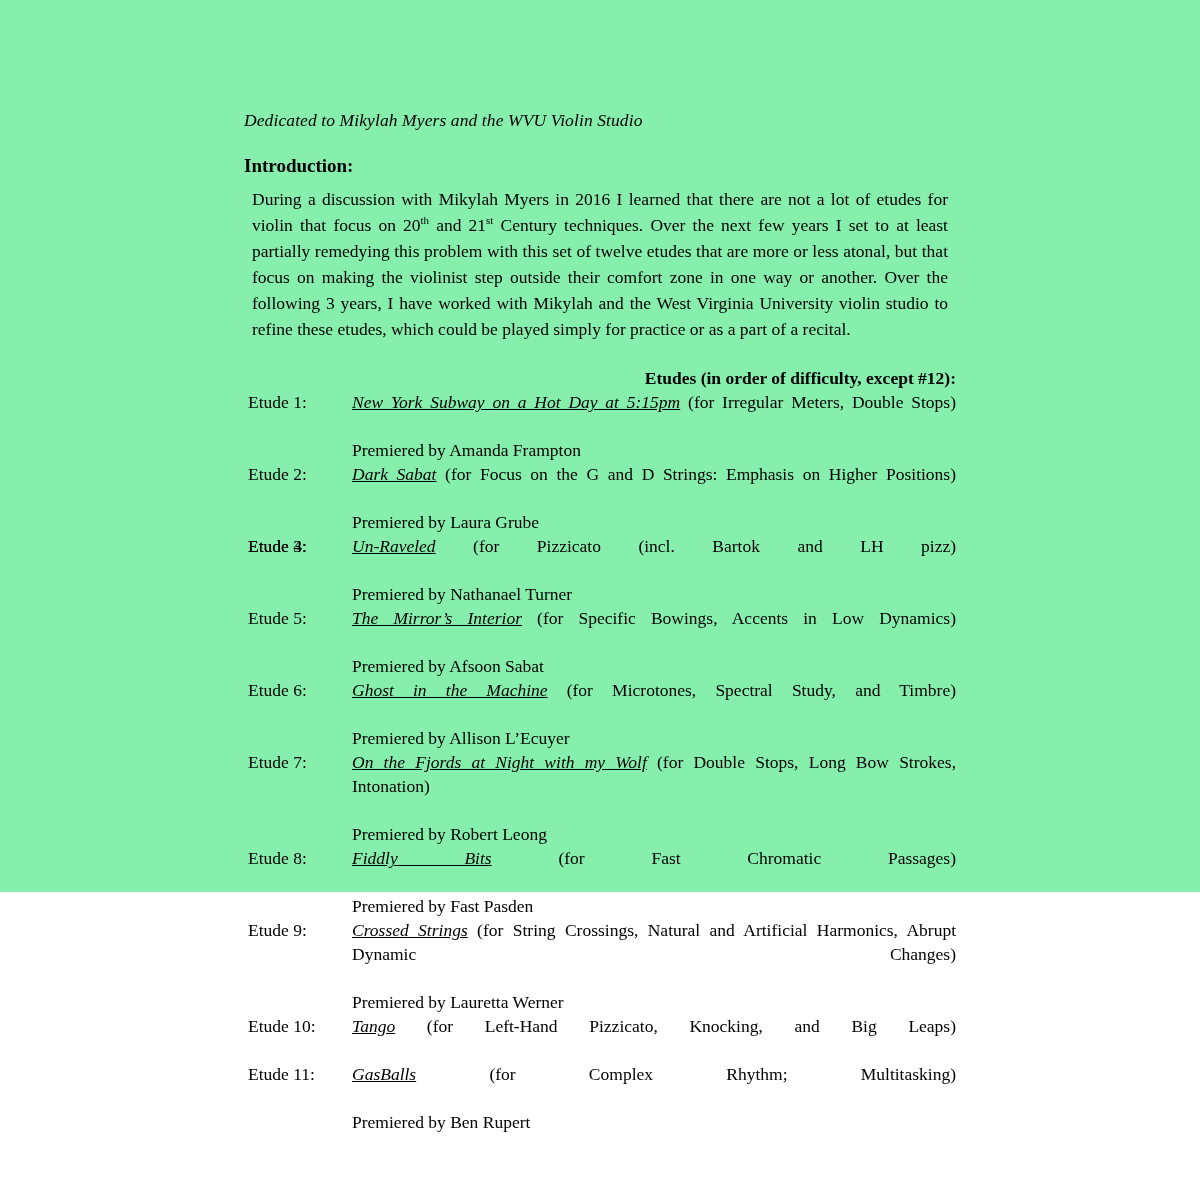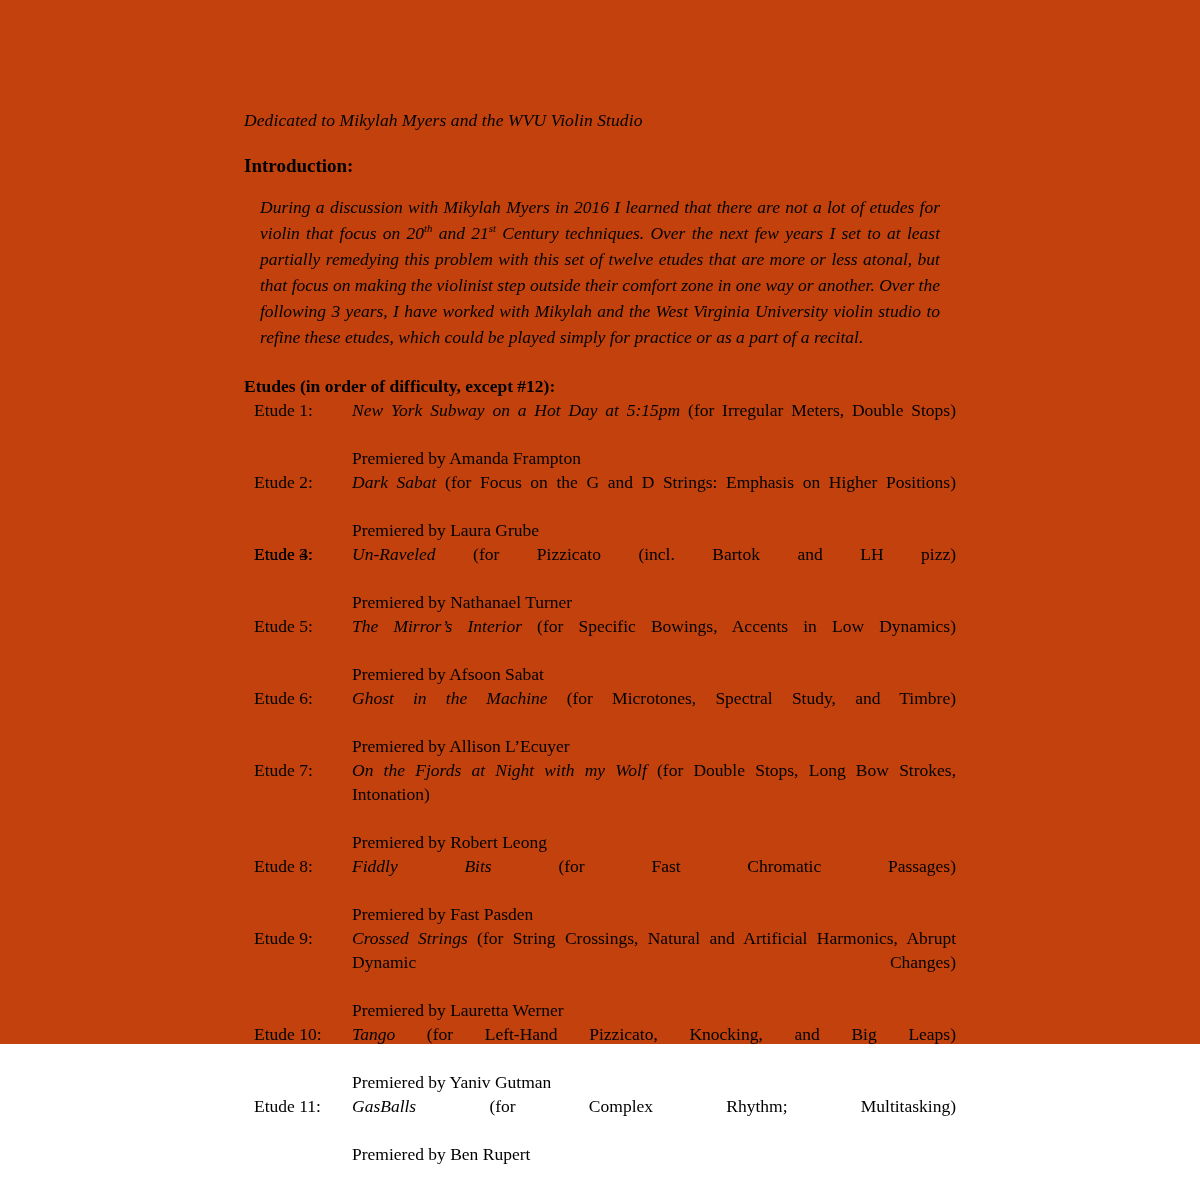--- a/index.html
+++ b/index.html
@@ -12,22 +12,22 @@
     width: 1200px;
     height: 1200px;
     font-family: "Liberation Serif", "DejaVu Serif", serif;
     color: #000000;
     -webkit-font-smoothing: antialiased;
   }
 
   .page {
     position: relative;
     width: 1200px;
-    height: 1044px;
-    background: #c2410c;
+    height: 892px;
+    background: #86efac;
     box-sizing: border-box;
   }
 
   
   .content {
     position: absolute;
     left: 244px;
     top: 108px;
     width: 712px;
   }
@@ -43,52 +43,52 @@
   .section-heading {
     font-weight: bold;
     font-size: 19px;
     line-height: 24px;
     margin: 0;
   }
 
   .intro-paragraph {
     font-size: 17.5px;
     line-height: 26px;
-    margin: 16px;
+    margin: 8px;
     text-align: justify;
     text-justify: inter-word;
-    font-style: italic;
   }
   .intro-paragraph sup {
     font-size: 0.62em;
     vertical-align: super;
     line-height: 0;
   }
 
   .etudes-heading {
     font-weight: bold;
     font-size: 17.5px;
     line-height: 24px;
     margin: 24px 0 0 0;
+    text-align: right;
   }
 
   
   .etude-list {
     margin: 0;
     padding: 0;
     list-style: none;
   }
   .etude-row {
     position: relative;
     margin: 0;
     padding: 0;
   }
   .etude-label {
     position: absolute;
-    left: 10px;
+    left: 4px;
     top: 0;
     width: 108px;
     font-size: 17.5px;
     line-height: 24px;
     white-space: nowrap;
   }
   .etude-body {
     margin-left: 108px;
     font-size: 17.5px;
     line-height: 24px;
@@ -98,20 +98,21 @@
     text-justify: inter-word;
   }
   
   .etude-title-line::after {
     content: "";
     display: inline-block;
     width: 100%;
   }
   .etude-title {
     font-style: italic;
+    text-decoration: underline;
   }
   .etude-premiere {
     text-align: left;
   }
 </style>
 </head>
 <body>
 
 <div class="page">
   <div class="content">
@@ -181,21 +182,20 @@
           <span class="etude-label">Etude 9:</span>
           <div class="etude-body">
             <div class="etude-title-line"><span class="etude-title">Crossed Strings</span><span class="etude-descriptor"> (for String Crossings, Natural and Artificial Harmonics, Abrupt Dynamic Changes)</span></div>
             <div class="etude-premiere">Premiered by Lauretta Werner</div>
           </div>
         </li>
         <li class="etude-row">
           <span class="etude-label">Etude 10:</span>
           <div class="etude-body">
             <div class="etude-title-line"><span class="etude-title">Tango</span><span class="etude-descriptor"> (for Left-Hand Pizzicato, Knocking, and Big Leaps)</span></div>
-            <div class="etude-premiere">Premiered by Yaniv Gutman</div>
           </div>
         </li>
         <li class="etude-row">
           <span class="etude-label">Etude 11:</span>
           <div class="etude-body">
             <div class="etude-title-line"><span class="etude-title">GasBalls</span><span class="etude-descriptor"> (for Complex Rhythm; Multitasking)</span></div>
             <div class="etude-premiere">Premiered by Ben Rupert</div>
           </div>
         </li>
       </ul>

